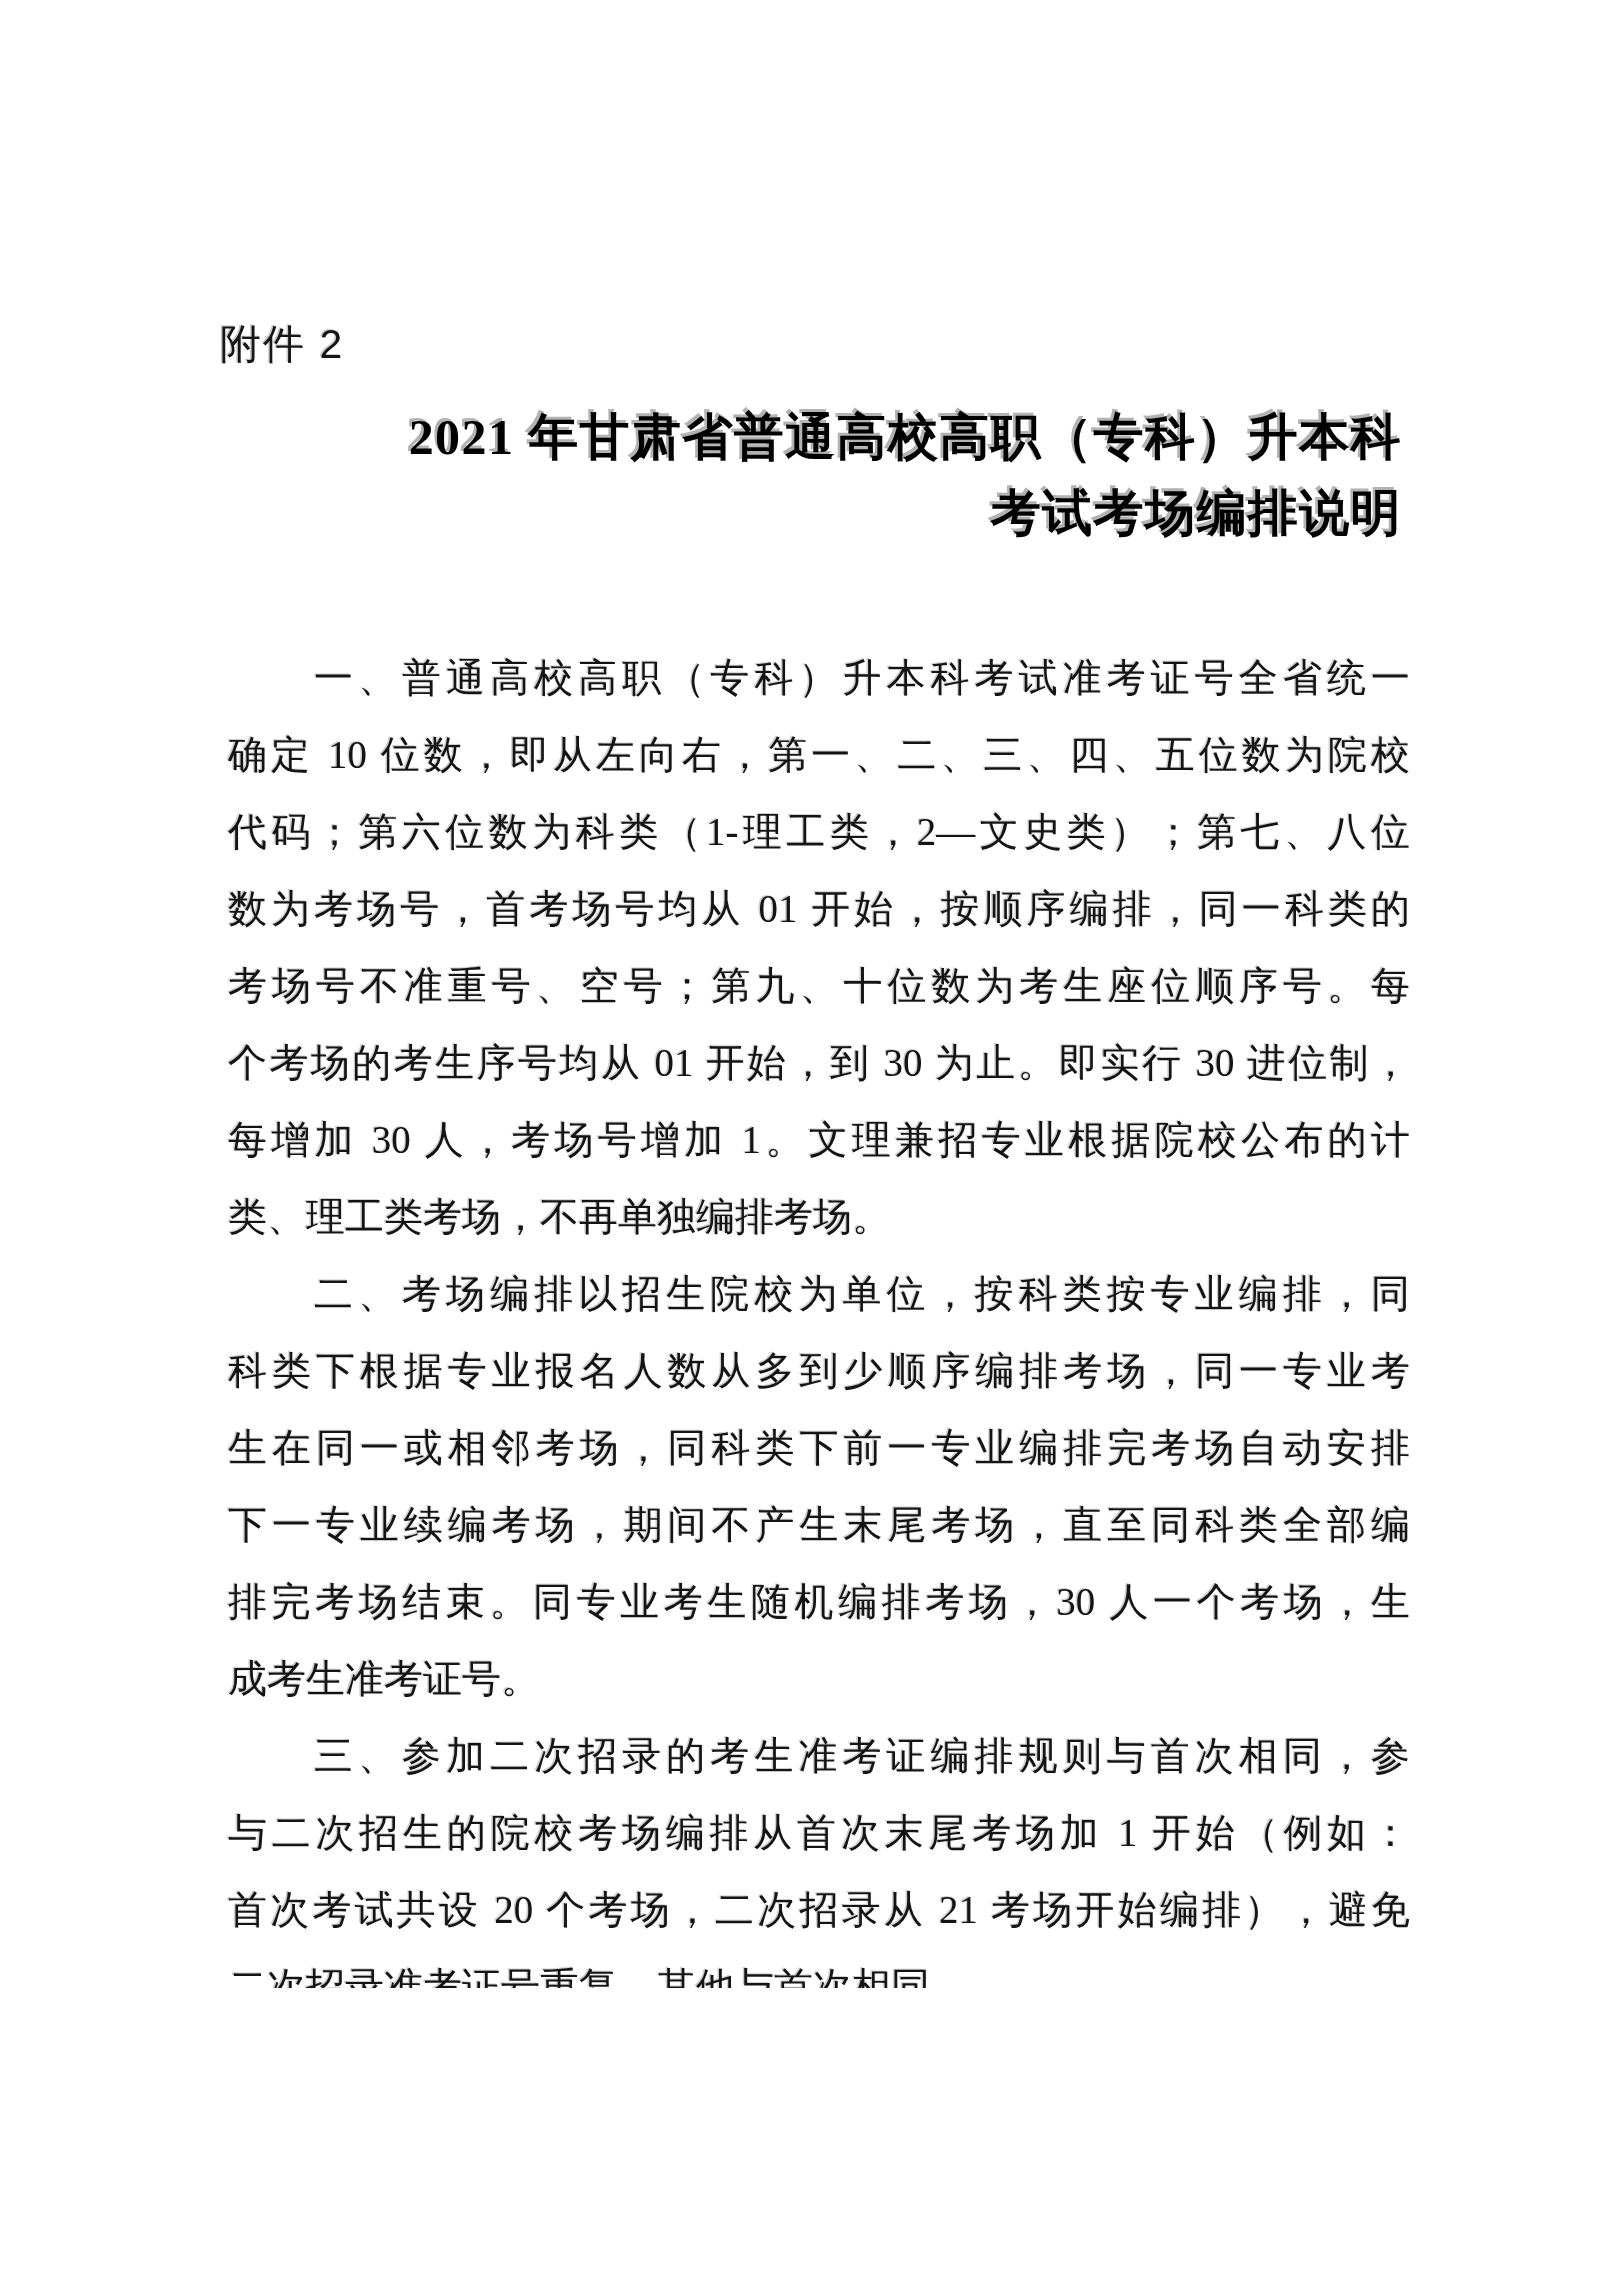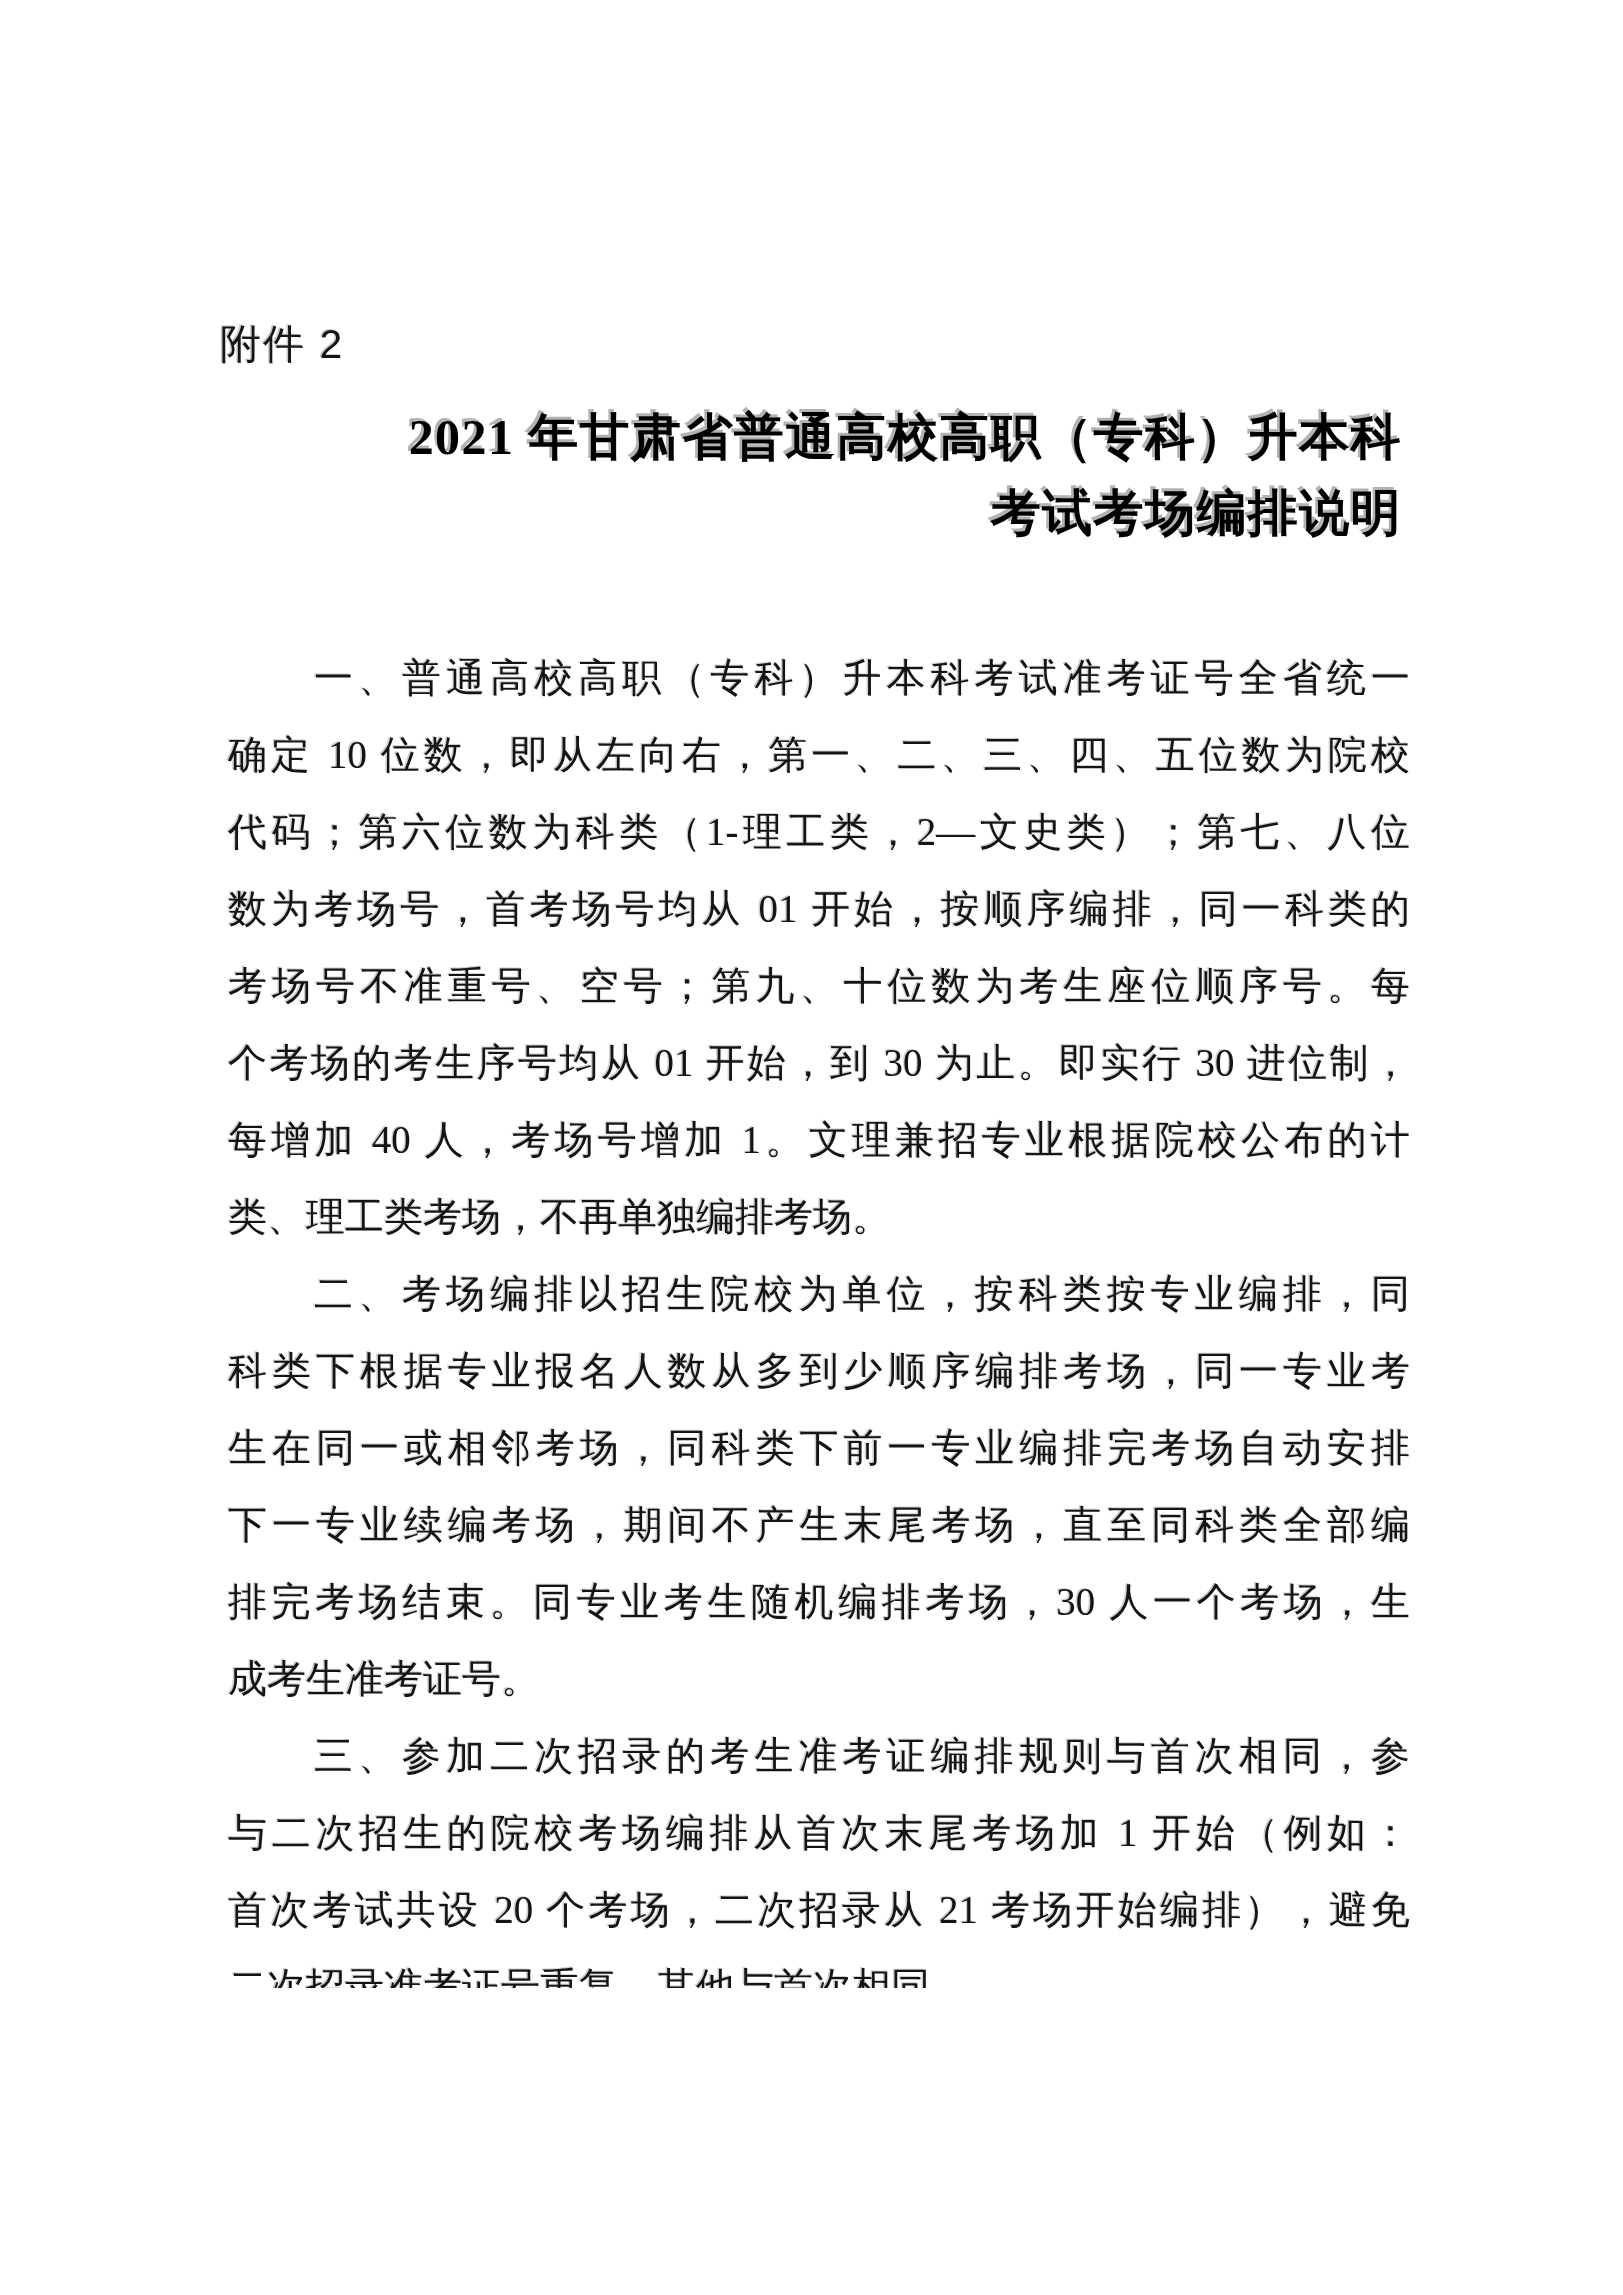--- a/index.html
+++ b/index.html
@@ -93,21 +93,21 @@
     <div>考试考场编排说明</div>
   </div>
 
   <div class="body-text">
     <div class="bline indent">一、普通高校高职（专科）升本科考试准考证号全省统一</div>
     <div class="bline">确定 10 位数，即从左向右，第一、二、三、四、五位数为院校</div>
     <div class="bline">代码；第六位数为科类（1-理工类，2—文史类）；第七、八位</div>
     <div class="bline">数为考场号，首考场号均从 01 开始，按顺序编排，同一科类的</div>
     <div class="bline">考场号不准重号、空号；第九、十位数为考生座位顺序号。每</div>
     <div class="bline">个考场的考生序号均从 01 开始，到 30 为止。即实行 30 进位制，</div>
-    <div class="bline">每增加 40 人，考场号增加 1。文理兼招专业根据院校公布的计</div>
+    <div class="bline">每增加 30 人，考场号增加 1。文理兼招专业根据院校公布的计</div>
     <div class="bline end">类、理工类考场，不再单独编排考场。</div>
     <div class="bline indent">二、考场编排以招生院校为单位，按科类按专业编排，同</div>
     <div class="bline">科类下根据专业报名人数从多到少顺序编排考场，同一专业考</div>
     <div class="bline">生在同一或相邻考场，同科类下前一专业编排完考场自动安排</div>
     <div class="bline">下一专业续编考场，期间不产生末尾考场，直至同科类全部编</div>
     <div class="bline">排完考场结束。同专业考生随机编排考场，30 人一个考场，生</div>
     <div class="bline end">成考生准考证号。</div>
     <div class="bline indent">三、参加二次招录的考生准考证编排规则与首次相同，参</div>
     <div class="bline">与二次招生的院校考场编排从首次末尾考场加 1 开始（例如：</div>
     <div class="bline">首次考试共设 20 个考场，二次招录从 21 考场开始编排），避免</div>

